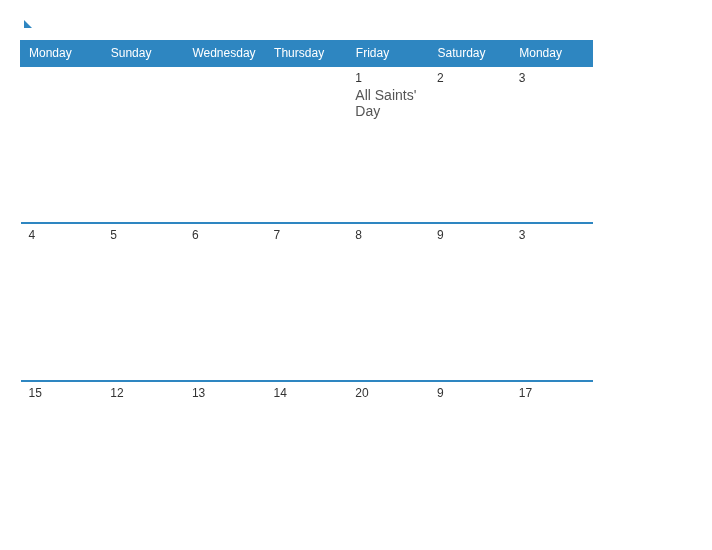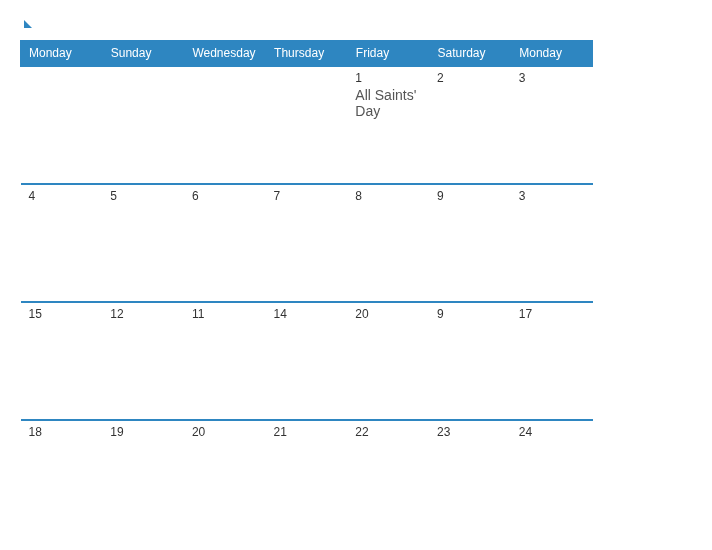--- a/index.html
+++ b/index.html
@@ -177,53 +177,30 @@
           </td>
         </tr>
         <tr>
           <td>
             <span class="day-number">15</span>
           </td>
           <td>
             <span class="day-number">12</span>
           </td>
           <td>
-            <span class="day-number">11</span>
+            <span class="day-number">13</span>
           </td>
           <td>
             <span class="day-number">14</span>
           </td>
           <td>
             <span class="day-number">20</span>
           </td>
           <td>
             <span class="day-number">9</span>
           </td>
           <td>
             <span class="day-number">17</span>
-          </td>
-        </tr>
-        <tr>
-          <td>
-            <span class="day-number">18</span>
-          </td>
-          <td>
-            <span class="day-number">19</span>
-          </td>
-          <td>
-            <span class="day-number">20</span>
-          </td>
-          <td>
-            <span class="day-number">21</span>
-          </td>
-          <td>
-            <span class="day-number">22</span>
-          </td>
-          <td>
-            <span class="day-number">23</span>
-          </td>
-          <td>
-            <span class="day-number">24</span>
           </td>
         </tr>
       </tbody>
   </table>
 </div>
 
 </body></html>

